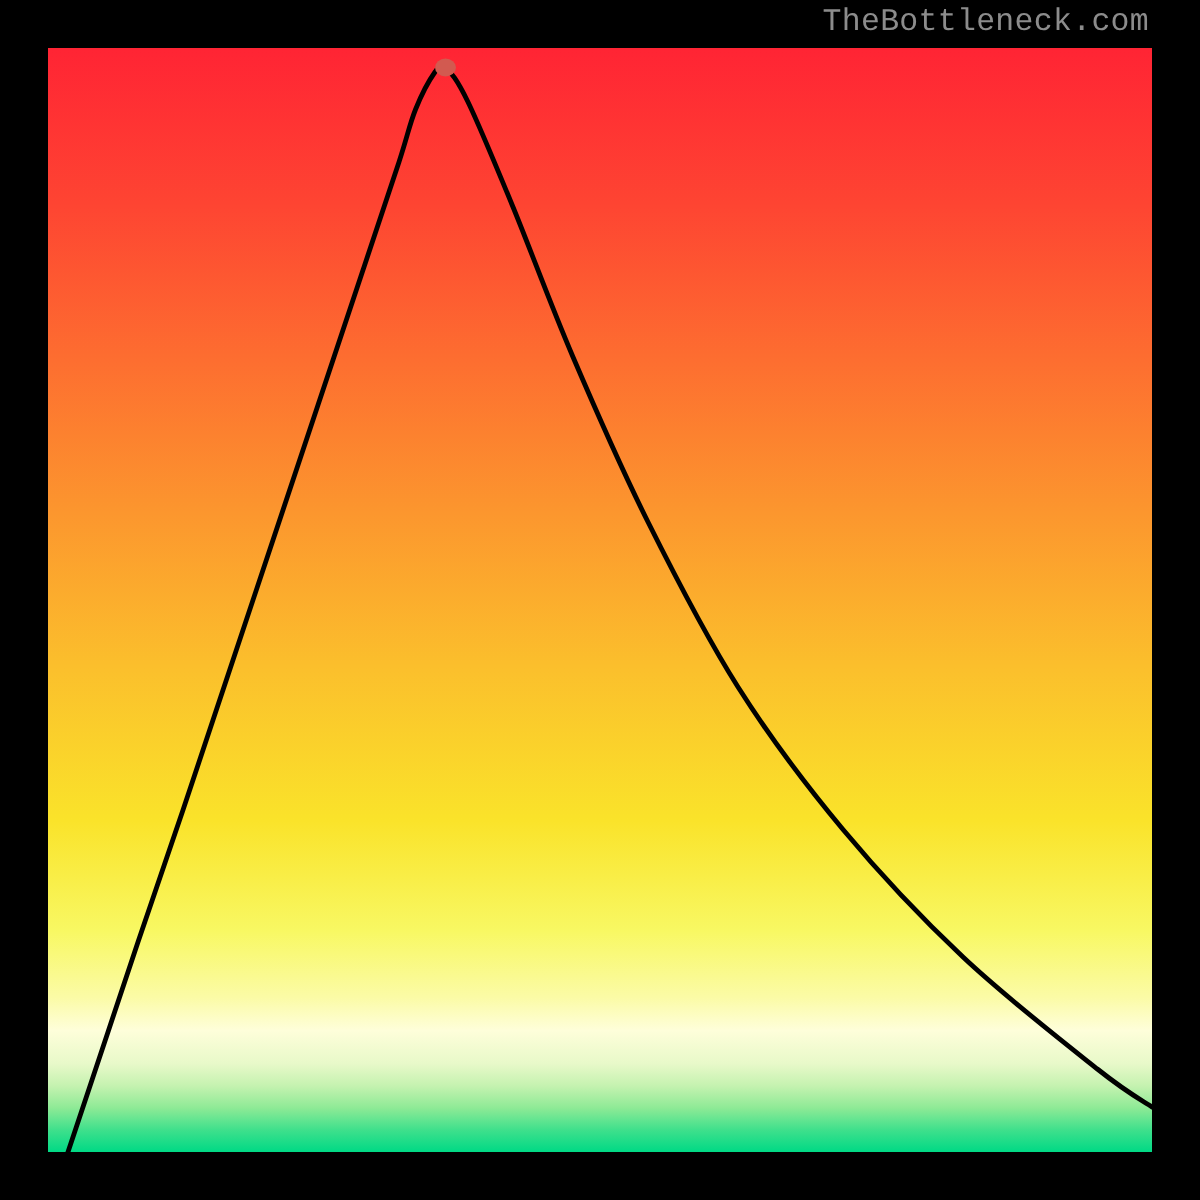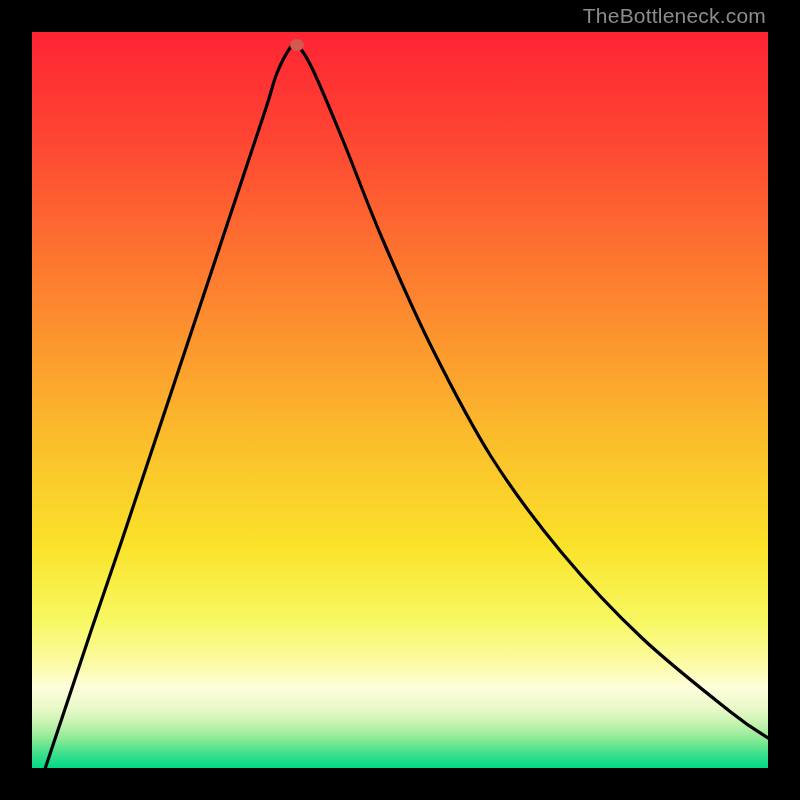--- a/index.html
+++ b/index.html
@@ -34,20 +34,21 @@
     height: 100%;
   }
   .watermark {
     position: absolute;
     top: 4px;
     right: 34px;
     color: #8c8c8c;
     font-size: 21px;
     letter-spacing: 0.2px;
     font-weight: 500;
+    font-family: Liberation Mono, monospace;
   }
   .minpoint {
     position: absolute;
     width: 14px;
     height: 12px;
     border-radius: 50%;
     background: #d25a50;
   }
 </style>
 </head>

